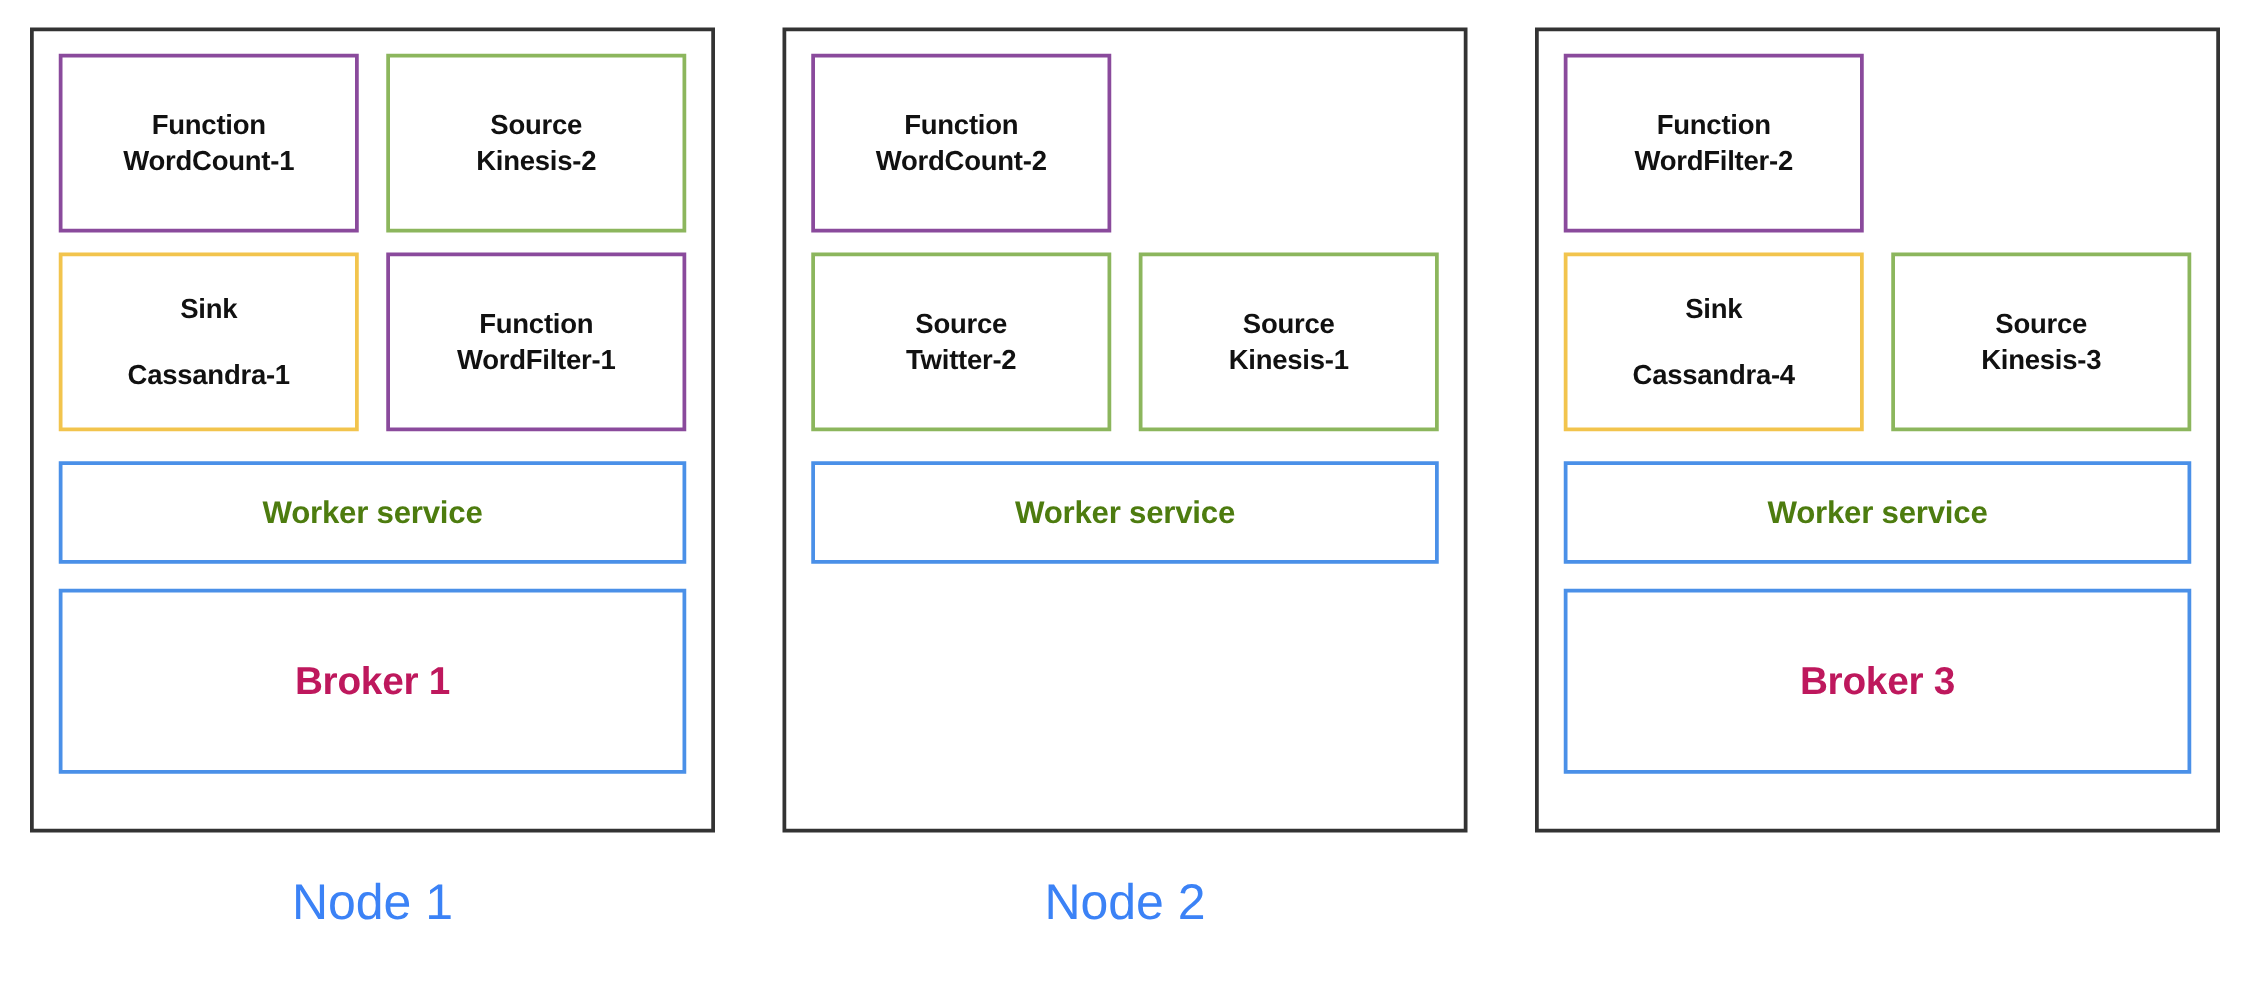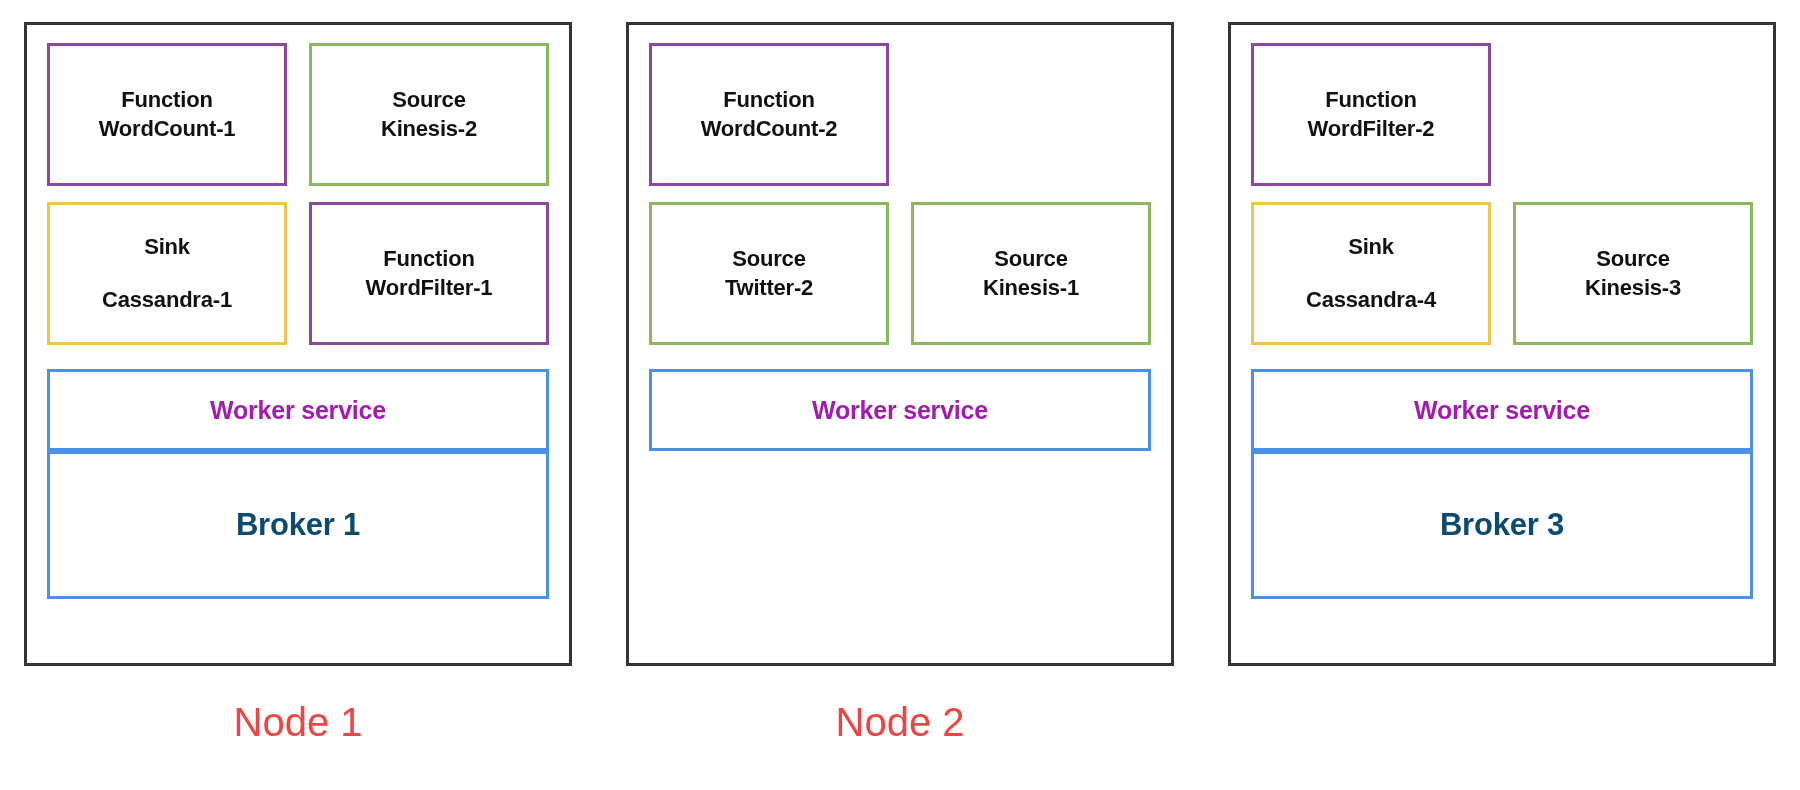--- a/index.html
+++ b/index.html
@@ -88,44 +88,45 @@
     box-sizing: border-box;
     margin-top: 24px;
     height: 82px;
     border: 3px solid #4a90e8;
     background: #ffffff;
     display: flex;
     align-items: center;
     justify-content: center;
     font-size: 25px;
     font-weight: bold;
-    color: #a21caf;
+    color: #4d7c0f;
     letter-spacing: -0.2px;
   }
 
   .broker-box {
     box-sizing: border-box;
+    margin-top: 20px;
     height: 148px;
     border: 3px solid #4a90e8;
     background: #ffffff;
     display: flex;
     align-items: center;
     justify-content: center;
     font-size: 31px;
     font-weight: bold;
-    color: #0c4a6e;
+    color: #be185d;
     letter-spacing: -0.2px;
   }
 
   .node-label {
     margin-top: 34px;
     text-align: center;
     font-size: 40px;
     font-weight: 400;
-    color: #ef4444;
+    color: #3b82f6;
     letter-spacing: 0px;
   }
 </style>
 </head>
 <body>
 
 <div id="canvas">
   <div class="nodes-row">
 
     <div class="node-column">

